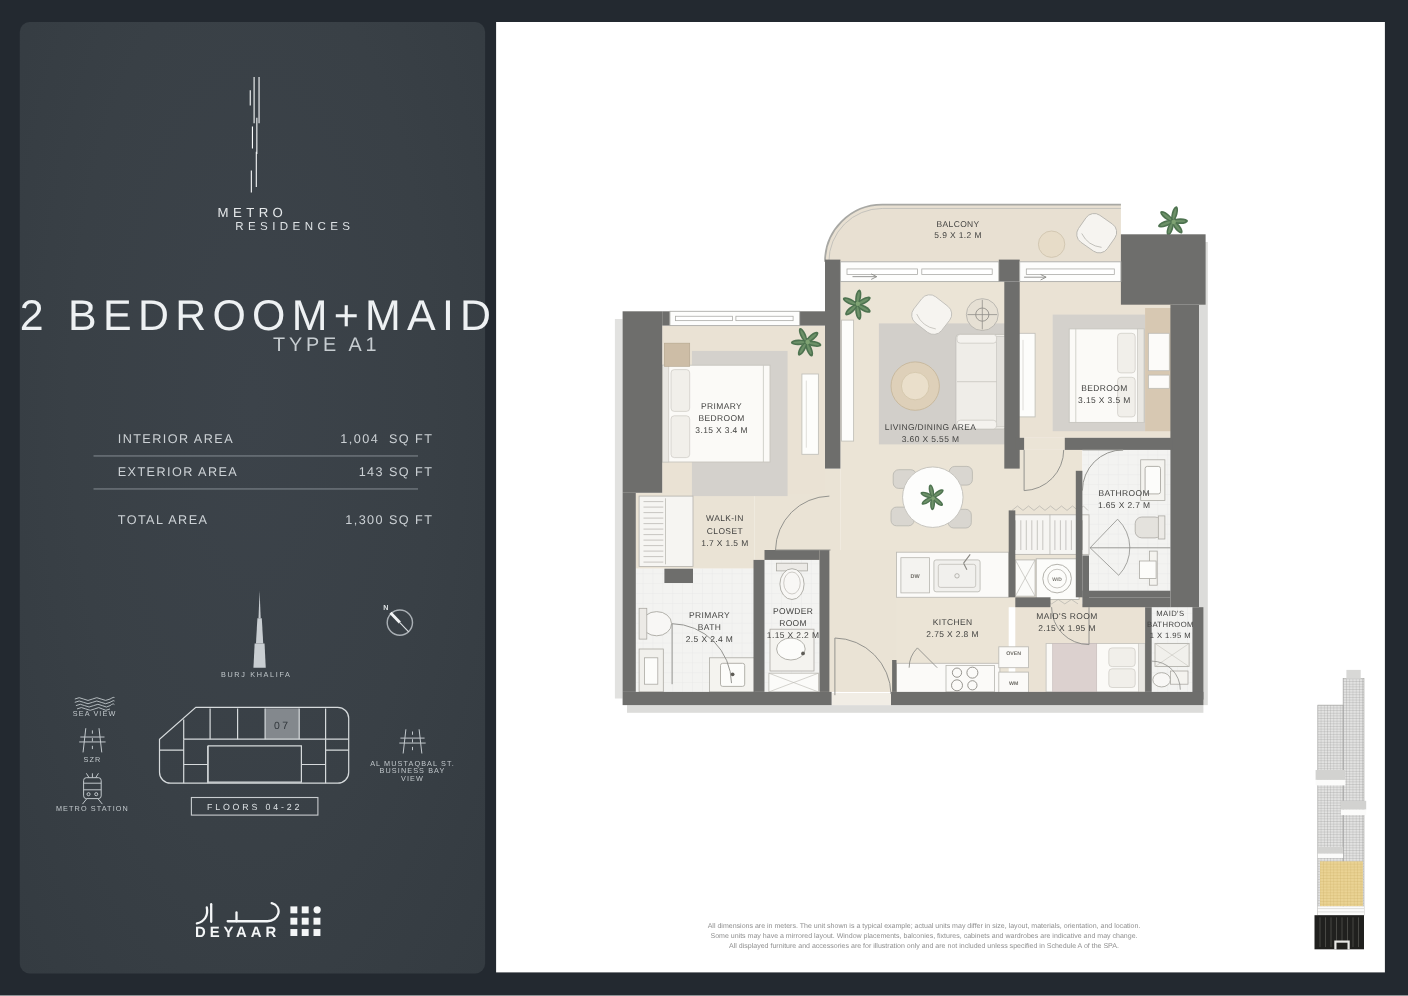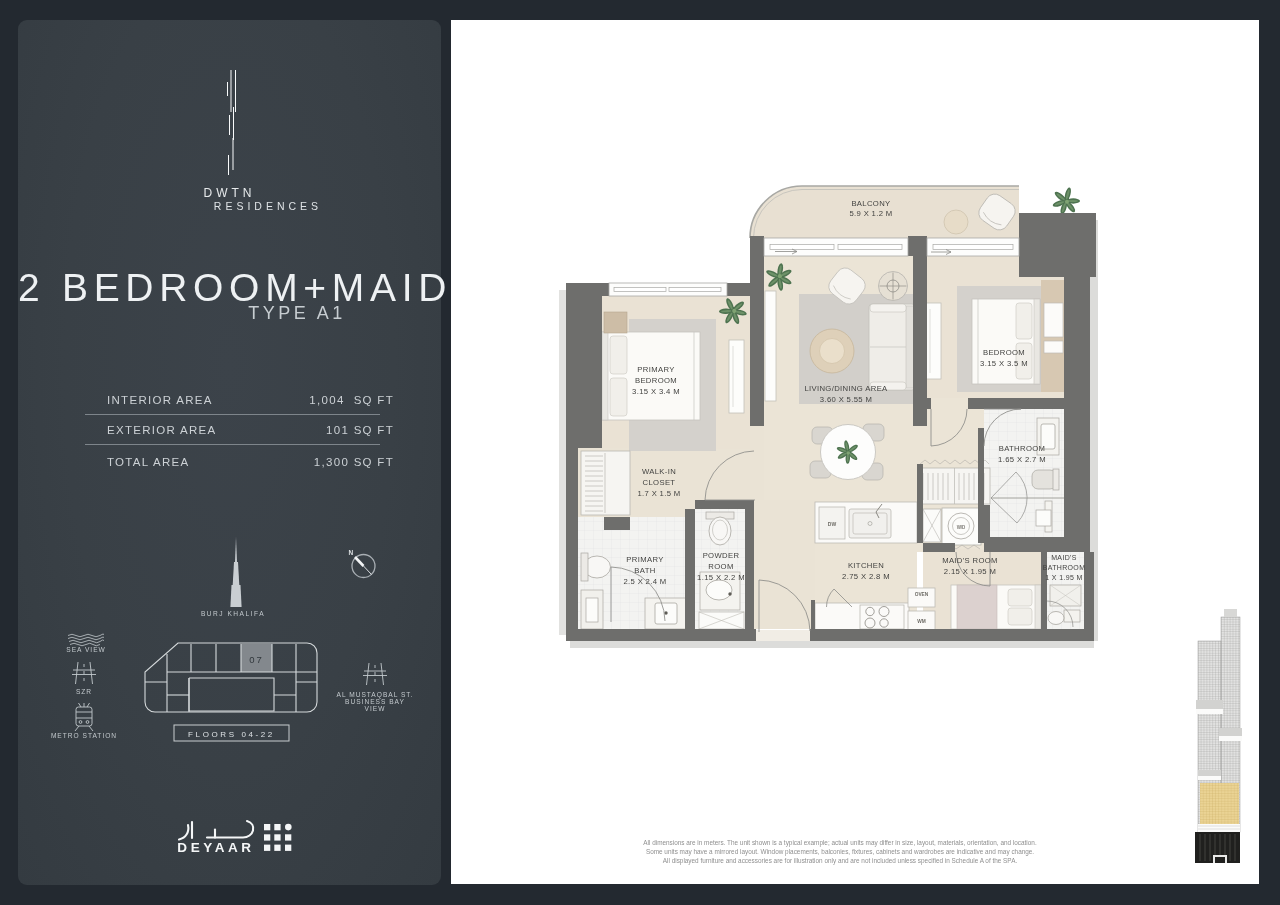--- a/index.html
+++ b/index.html
@@ -29,38 +29,38 @@
     <line x1="213" y1="50" x2="213" y2="92"></line>
     <line x1="217.5" y1="50" x2="217.5" y2="92"></line>
     <line x1="209.5" y1="62" x2="209.5" y2="76"></line>
     <line x1="211.5" y1="95" x2="211.5" y2="115"></line>
     <line x1="215.5" y1="87" x2="215.5" y2="120"></line>
     <line x1="210.5" y1="135" x2="210.5" y2="155"></line>
     <line x1="215" y1="118" x2="215" y2="150"></line>
   </g>
 </svg>
 
-<div class="abs" id="dwtn">DWTN</div>
+<div class="abs" id="dwtn">METRO</div>
 <div class="abs" id="resid">RESIDENCES</div>
 
 <div class="abs" id="bigtitle">2&nbsp;BEDROOM+MAID</div>
 
 <div class="abs" id="subtitle">TYPE A1</div>
 
 <div class="abs trow" style="top:385px;">
     <span class="lab">INTERIOR AREA</span>
     <span class="val">1,004&nbsp;&nbsp;SQ FT</span>
   </div>
 <div class="abs tline" style="top:414px;"></div>
 <div class="abs trow" style="top:415px;text-align:center;">
     <span class="lab">EXTERIOR AREA</span>
-    <span class="val">101 SQ FT</span>
+    <span class="val">143 SQ FT</span>
   </div>
 <div class="abs tline" style="top:444px;"></div>
-<div class="abs trow" style="top:447px;text-decoration:underline;">
+<div class="abs trow" style="top:458px;text-decoration:underline;">
     <span class="lab">TOTAL AREA</span>
     <span class="val">1,300 SQ FT</span>
   </div>
 
 <svg class="abs" style="left:18px;top:20px;" width="423" height="865" viewBox="0 0 423 865" fill="none">
 
   <g fill="#c9ced2">
     <polygon points="218,517 219,542 217,542"></polygon>
     <polygon points="220,542 221.3,565 214.7,565 216,542"></polygon>
     <polygon points="222.5,565 223.6,587 212.4,587 213.5,565"></polygon>

